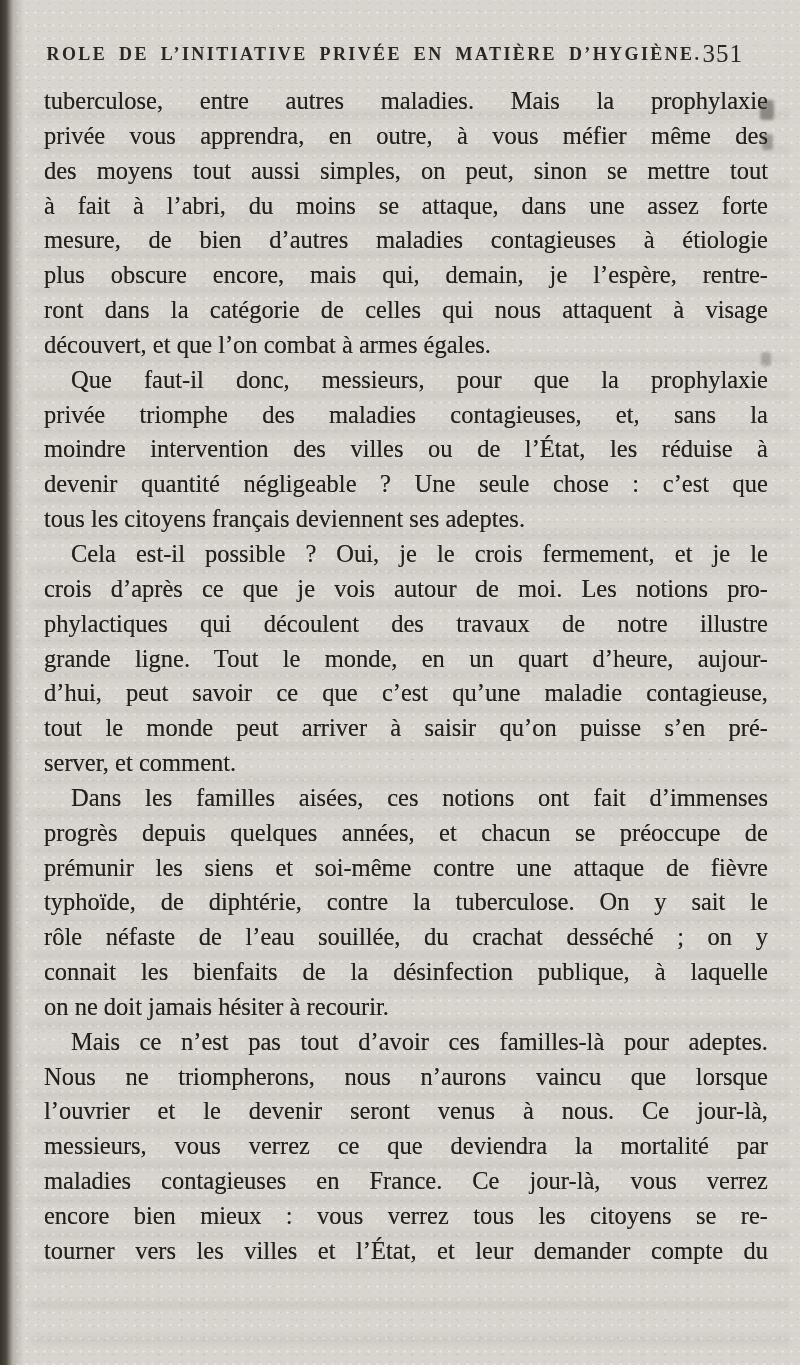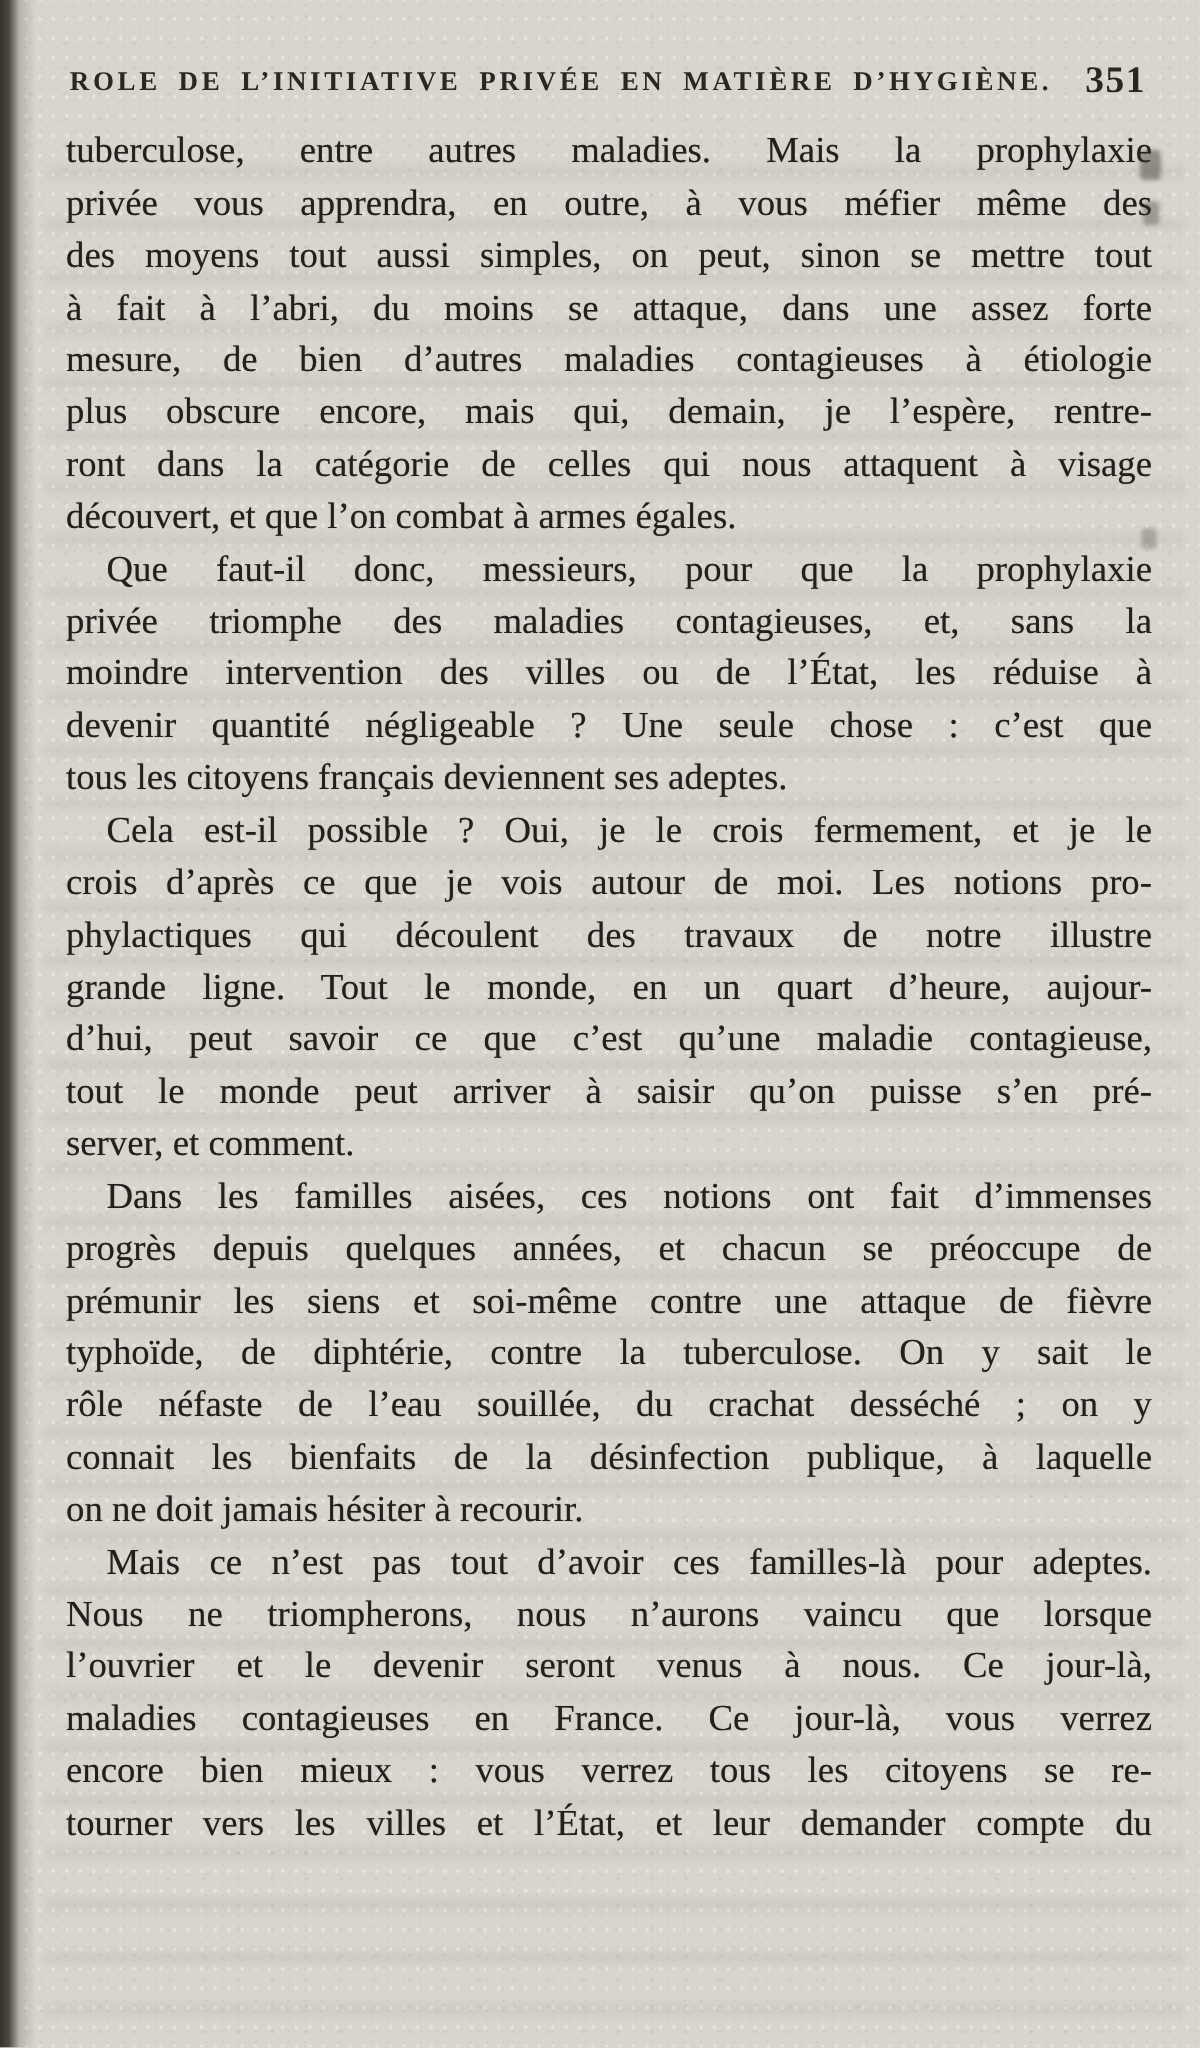--- a/index.html
+++ b/index.html
@@ -89,24 +89,24 @@
     font-size: 18px;
     font-weight: 700;
     letter-spacing: 2.4px;
     word-spacing: 5px;
     color: #2b2621;
     white-space: nowrap;
     top: 4px;
   }
   .page-number {
     position: absolute;
-    right: 4px;
+    right: 25px;
     top: 0;
     font-size: 25px;
-    font-weight: 700;
+    font-weight: 400;
     letter-spacing: 1px;
     color: #2b2621;
   }
 
   .text-block {
     position: relative;
   }
   .line {
     font-size: 24.5px;
     line-height: 34.85px;
@@ -168,20 +168,21 @@
         <div class="line">prémunir les siens et soi-même contre une attaque de fièvre</div>
         <div class="line">typhoïde, de diphtérie, contre la tuberculose. On y sait le</div>
         <div class="line">rôle néfaste de l’eau souillée, du crachat desséché ; on y</div>
         <div class="line">connait les bienfaits de la désinfection publique, à laquelle</div>
         <div class="line last">on ne doit jamais hésiter à recourir.</div>
       </div>
       <div class="para indent">
         <div class="line">Mais ce n’est pas tout d’avoir ces familles-là pour adeptes.</div>
         <div class="line">Nous ne triompherons, nous n’aurons vaincu que lorsque</div>
         <div class="line">l’ouvrier et le devenir seront venus à nous. Ce jour-là,</div>
+        <div class="line">messieurs, vous verrez ce que deviendra la mortalité par</div>
         <div class="line">maladies contagieuses en France. Ce jour-là, vous verrez</div>
         <div class="line">encore bien mieux : vous verrez tous les citoyens se re-</div>
         <div class="line">tourner vers les villes et l’État, et leur demander compte du</div>
       </div>
     </div>
 </div>
 
 <div class="edge-left"></div>
 <div class="smudge s1"></div>
 <div class="smudge s2"></div>

